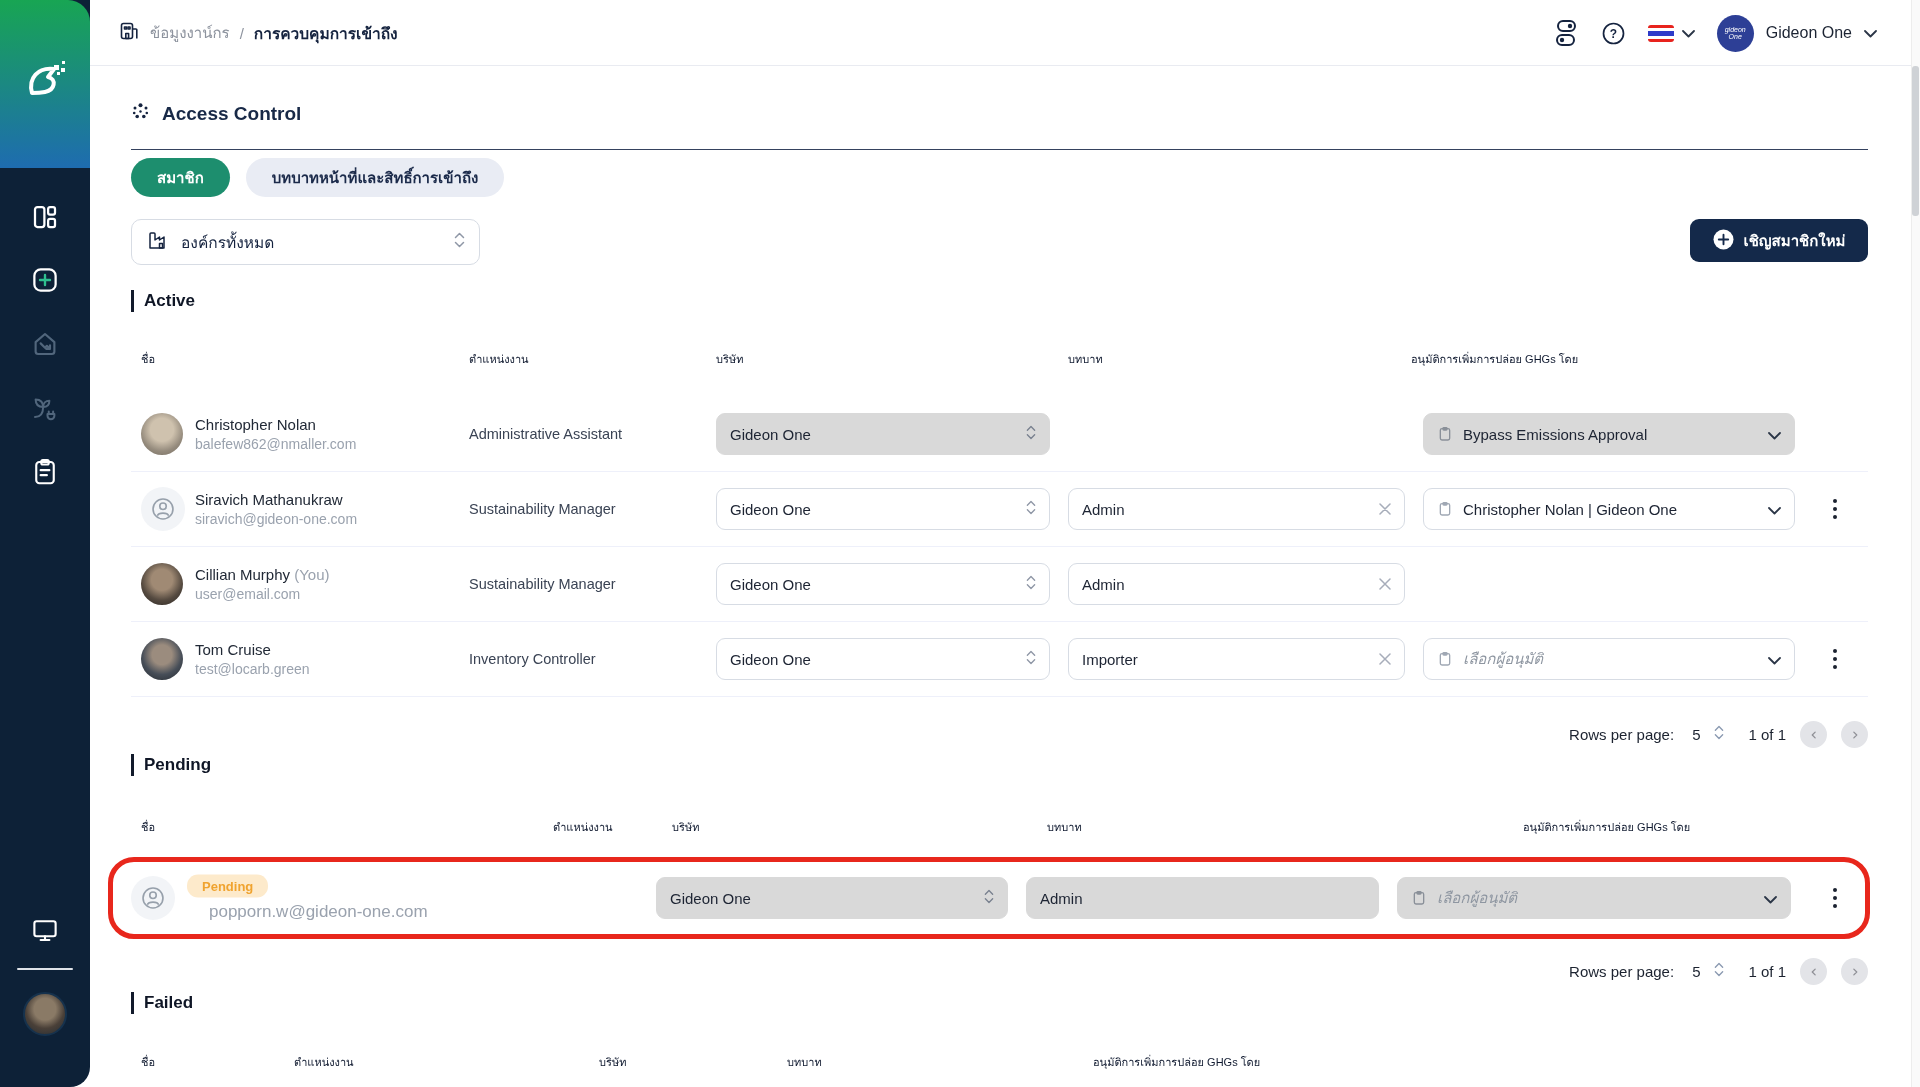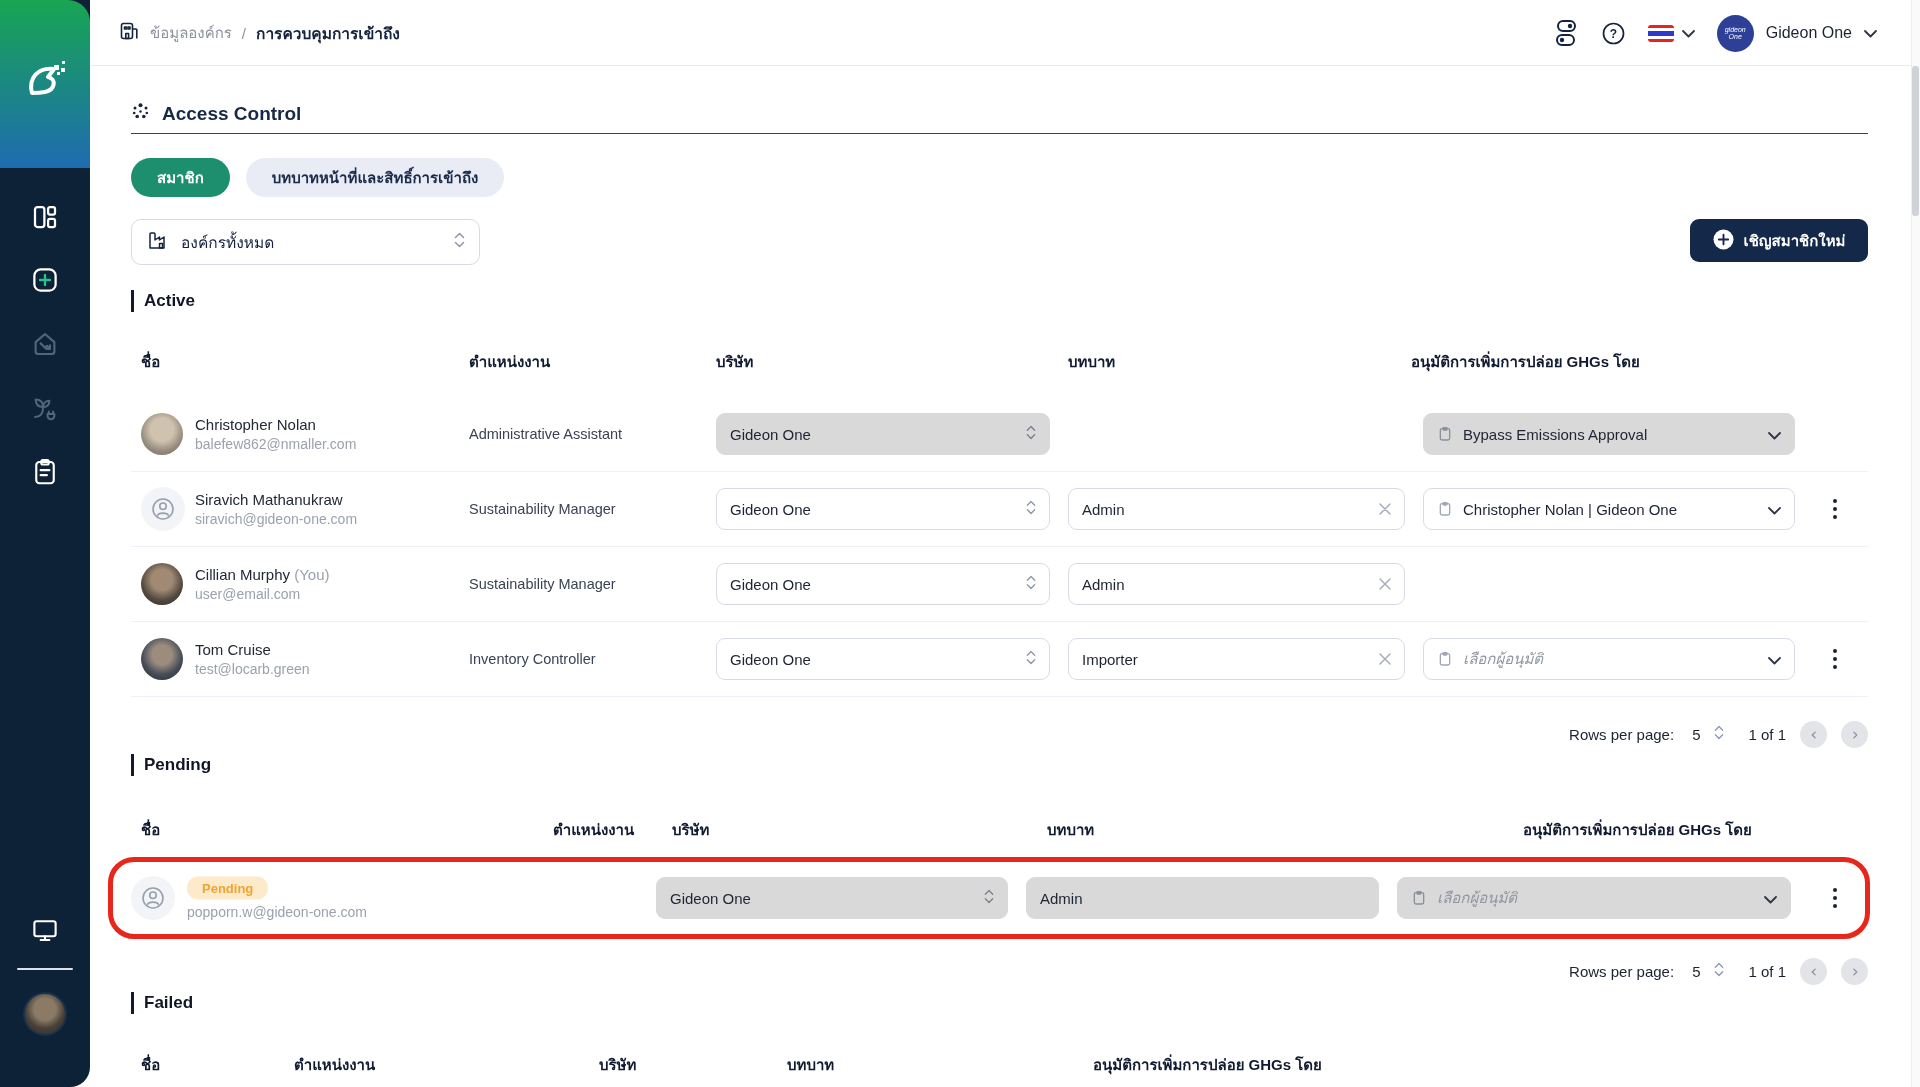--- a/index.html
+++ b/index.html
@@ -31,21 +31,21 @@
   .hdr-avatar { width:37px; height:37px; border-radius:50%; background:#2d3f96; color:#fff;
     display:flex; flex-direction:column; align-items:center; justify-content:center; font-size:7px; font-style:italic; line-height:7px; }
   .user-wrap { display:flex; align-items:center; gap:12px; cursor:pointer; }
   .user-name { font-size:16px; color:#1c2433; }
 
   
   .scroll-track { position:absolute; right:0; top:0; width:9px; height:1087px; background:#fafafa; border-left:1px solid #ededed; }
   .scroll-thumb { position:absolute; right:1px; top:66px; width:7px; height:150px; background:#cfd2d6; border-radius:3px; }
 
   
-  .title-wrap { position:absolute; left:131px; top:102px; width:1737px; padding-bottom:8px;
+  .title-wrap { position:absolute; left:131px; top:102px; width:1737px; padding-bottom:24px;
     border-bottom:1px solid #35425e; display:flex; align-items:center; gap:12px; }
   .page-title { font-size:19px; font-weight:700; color:#182947; }
   .tabs { position:absolute; left:131px; top:158px; display:flex; gap:16px; }
   .tab { height:39px; display:flex; align-items:center; padding:4px 26px; border-radius:20px;
     font-size:15px; font-weight:700; cursor:pointer; }
   .tab.active { background:#1d8e6e; color:#ffffff; }
   .tab.inactive { background:#e9ecf4; color:#1b2a4a; }
   .org-filter { position:absolute; left:131px; top:219px; width:349px; height:46px; background:#fff;
     border:1px solid #d7dce4; border-radius:10px; display:flex; align-items:center; padding:0 14px; gap:12px; cursor:pointer; }
   .org-filter .lbl { flex:1; font-size:15.5px; color:#15233f; }
@@ -53,21 +53,21 @@
     border:none; border-radius:9px; color:#fff; font-size:15px; font-weight:700; font-family:inherit;
     display:flex; align-items:center; justify-content:center; gap:10px; cursor:pointer; }
 
   
   .sec-label { position:absolute; left:131px; display:flex; align-items:center; gap:10px; }
   .sec-bar { width:3px; height:22px; background:#121a2b; }
   .sec-text { font-size:17px; font-weight:600; color:#0f1626; }
 
   
   .tbl { position:absolute; left:131px; width:1737px; }
-  .th { position:absolute; top:0; font-size:15px; font-weight:700; color:#101a30; white-space:nowrap; }
+  .th { position:absolute; top:0; font-size:11px; font-weight:400; color:#101a30; white-space:nowrap; }
   .trow { position:absolute; left:0; width:1737px; height:75px; border-bottom:1px solid #eef0fa; }
   .cell { position:absolute; top:50%; transform:translateY(-50%); }
   .avatar { width:42px; height:42px; border-radius:50%; }
   .photo-cn { background:radial-gradient(circle at 50% 40%, #cfc2ae 0 35%, #958b7d 65%, #6f675c 100%); }
   .photo-cm { background:radial-gradient(circle at 50% 40%, #a08a74 0 32%, #554a40 62%, #26221f 100%); }
   .photo-tc { background:radial-gradient(circle at 50% 40%, #9b8c7e 0 30%, #474e58 60%, #22262c 100%); }
   .avatar-ph { width:44px; height:44px; border-radius:50%; background:#f2f4f7; display:flex; align-items:center; justify-content:center; }
   .uname { font-size:15px; color:#212936; white-space:nowrap; }
   .uname .you { color:#9aa2ae; }
   .uemail { font-size:14px; color:#9aa2ae; margin-top:3px; white-space:nowrap; }
@@ -90,21 +90,21 @@
   .pg-info { font-size:15px; color:#1c2330; margin-left:10px; }
   .pg-btn { width:27px; height:27px; border-radius:50%; background:#e3e4e8; border:none;
     display:flex; align-items:center; justify-content:center; cursor:pointer; }
 
   
   .red-box { position:absolute; left:108px; top:857px; width:1762px; height:82px;
     border:5px solid #e8271c; border-radius:26px; pointer-events:none; z-index:5; }
   .pending-row { position:absolute; left:131px; top:862px; width:1737px; height:72px; }
   .badge-pending { display:inline-block; padding:4px 15px; border-radius:11px; background:#fdeacb;
     color:#f0a32f; font-size:13px; font-weight:700; }
-  .p-email { font-size:14px; color:#9aa2ae; margin-top:4px; }
+  .p-email { font-size:17px; color:#9aa2ae; margin-top:4px;margin-left:22px; }
 </style>
 </head>
 <body>
 
 <div class="canvas">
 
   <aside class="sidebar">
     <div class="logo-block">
       <span>
         <svg width="48" height="48" viewBox="0 0 48 48" fill="none">
@@ -176,21 +176,21 @@
     <div class="crumbs">
       <span>
         <svg width="22" height="22" viewBox="0 0 22 22" fill="none" stroke="#15233f" stroke-width="1.6" stroke-linejoin="round">
           <rect x="3.5" y="3.5" width="11" height="15" rx="2"></rect>
           <path d="M14.5 9h3.5a0.8 0.8 0 0 1 .8.8v8.7"></path>
           <rect x="6.5" y="7" width="2" height="2"></rect>
           <rect x="10" y="7" width="2" height="2"></rect>
           <rect x="7.8" y="13.5" width="2.8" height="5"></rect>
         </svg>
       </span>
-      <span class="crumb-muted">ข้อมูลองค์กร</span>
+      <span class="crumb-muted">ข้อมูงงาน์กร</span>
       <span class="crumb-sep">/</span>
       <span class="crumb-current">การควบคุมการเข้าถึง</span>
     </div>
     <div class="tb-right">
       <span class="tb-icon">
         <svg width="26" height="28" viewBox="0 0 26 28" fill="none" stroke="#15233f" stroke-width="2">
           <rect x="5" y="2" width="17" height="10" rx="5"></rect>
           <circle cx="17" cy="7" r="2.2" fill="#15233f" stroke="none"></circle>
           <rect x="4" y="16" width="17" height="10" rx="5"></rect>
           <circle cx="9" cy="21" r="2.2" fill="#15233f" stroke="none"></circle>

